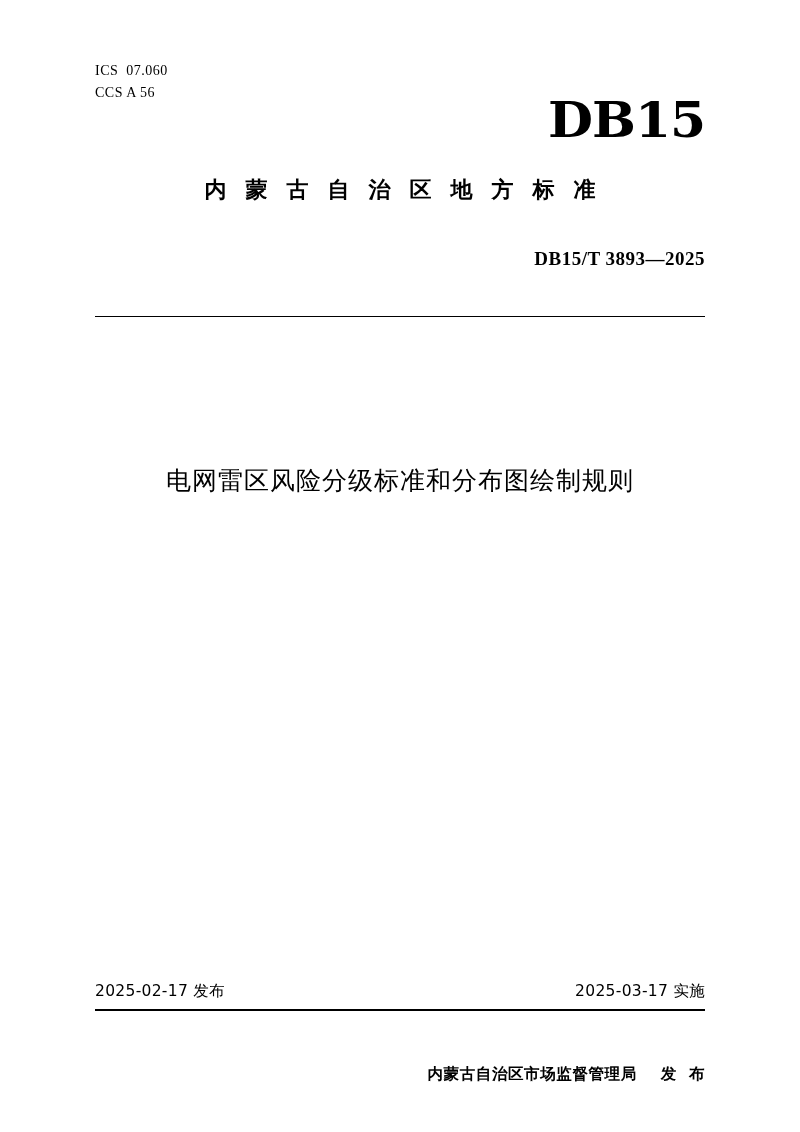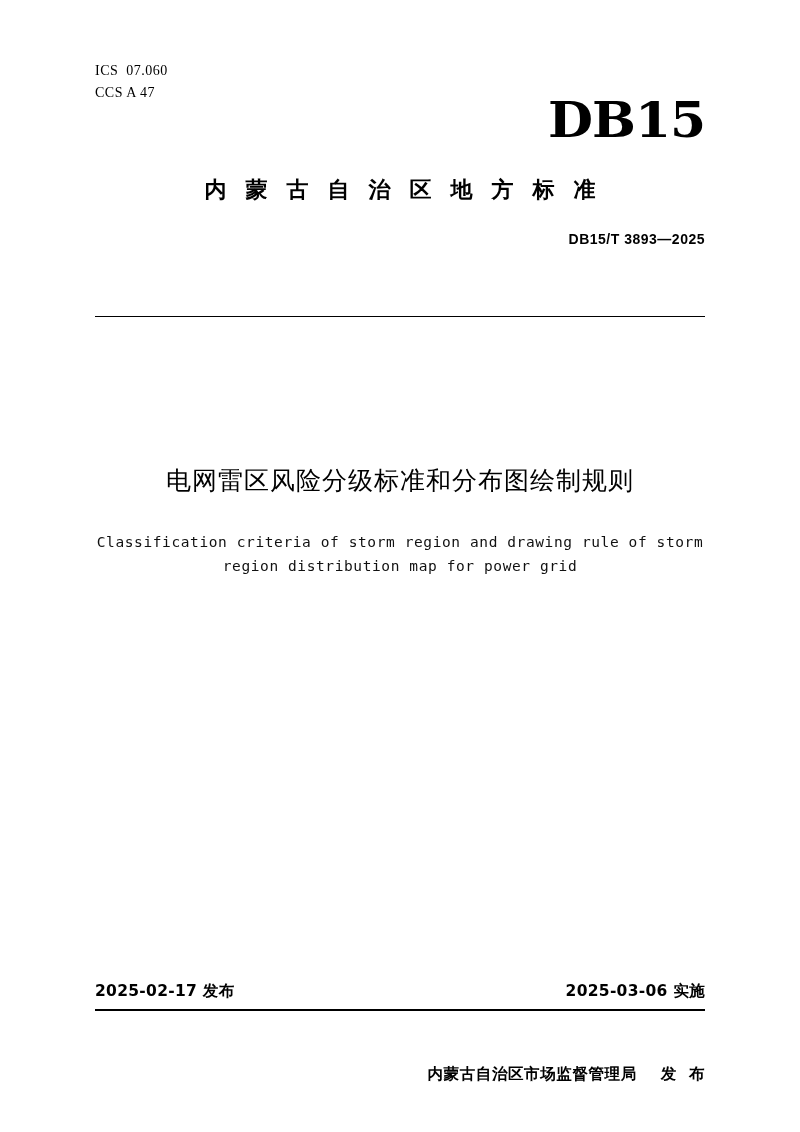--- a/index.html
+++ b/index.html
@@ -64,24 +64,24 @@
     letter-spacing: 19px;
     text-indent: 19px;
     line-height: 1.2;
     white-space: nowrap;
   }
 
   
   .std-number {
     position: absolute;
     right: 95px;
-    top: 203px;
-    font-family: Liberation Sans, sans-serif;
+    top: 220px;
+    font-family: Liberation Serif, serif;
     font-weight: 700;
-    font-size: 14px;
+    font-size: 19px;
     letter-spacing: 0.5px;
     white-space: pre;
   }
 
   
   .hr-top {
     position: absolute;
     left: 95px;
     right: 95px;
     top: 288px;
@@ -117,21 +117,21 @@
 
   
   .dates {
     position: absolute;
     left: 95px;
     right: 95px;
     top: 953px;
     display: flex;
     justify-content: space-between;
     font-family: "DejaVu Sans", sans-serif;
-    font-weight: 700;
+    font-weight: 400;
     font-size: 15.5px;
     letter-spacing: 0.3px;
   }
   .hr-bottom {
     position: absolute;
     left: 95px;
     right: 95px;
     top: 981px;
     height: 2px;
     background: #000;
@@ -149,40 +149,36 @@
     white-space: pre;
   }
 </style>
 </head>
 <body>
 
 <div class="page">
 
   <div class="codes">
     <div>ICS  07.060</div>
-    <div>CCS A 47</div>
+    <div>CCS A 56</div>
   </div>
 
   <div class="db-logo">DB15</div>
 
   <div class="std-name">内蒙古自治区地方标准</div>
 
   <div class="std-number">DB15/T 3893—2025</div>
 
   <div class="hr-top"></div>
 
   <div class="title-cn">电网雷区风险分级标准和分布图绘制规则</div>
 
-  <div class="title-en">
-    <div>Classification criteria of storm region and drawing rule of storm</div>
-    <div>region distribution map for power grid</div>
-  </div>
 
   <div class="dates">
     <span>2025-02-17 发布</span>
-    <span>2025-03-06 实施</span>
+    <span>2025-03-17 实施</span>
   </div>
 
   <div class="hr-bottom"></div>
 
   <div class="issuer">内蒙古自治区市场监督管理局    发  布</div>
 
 </div>
 
 </body></html>

